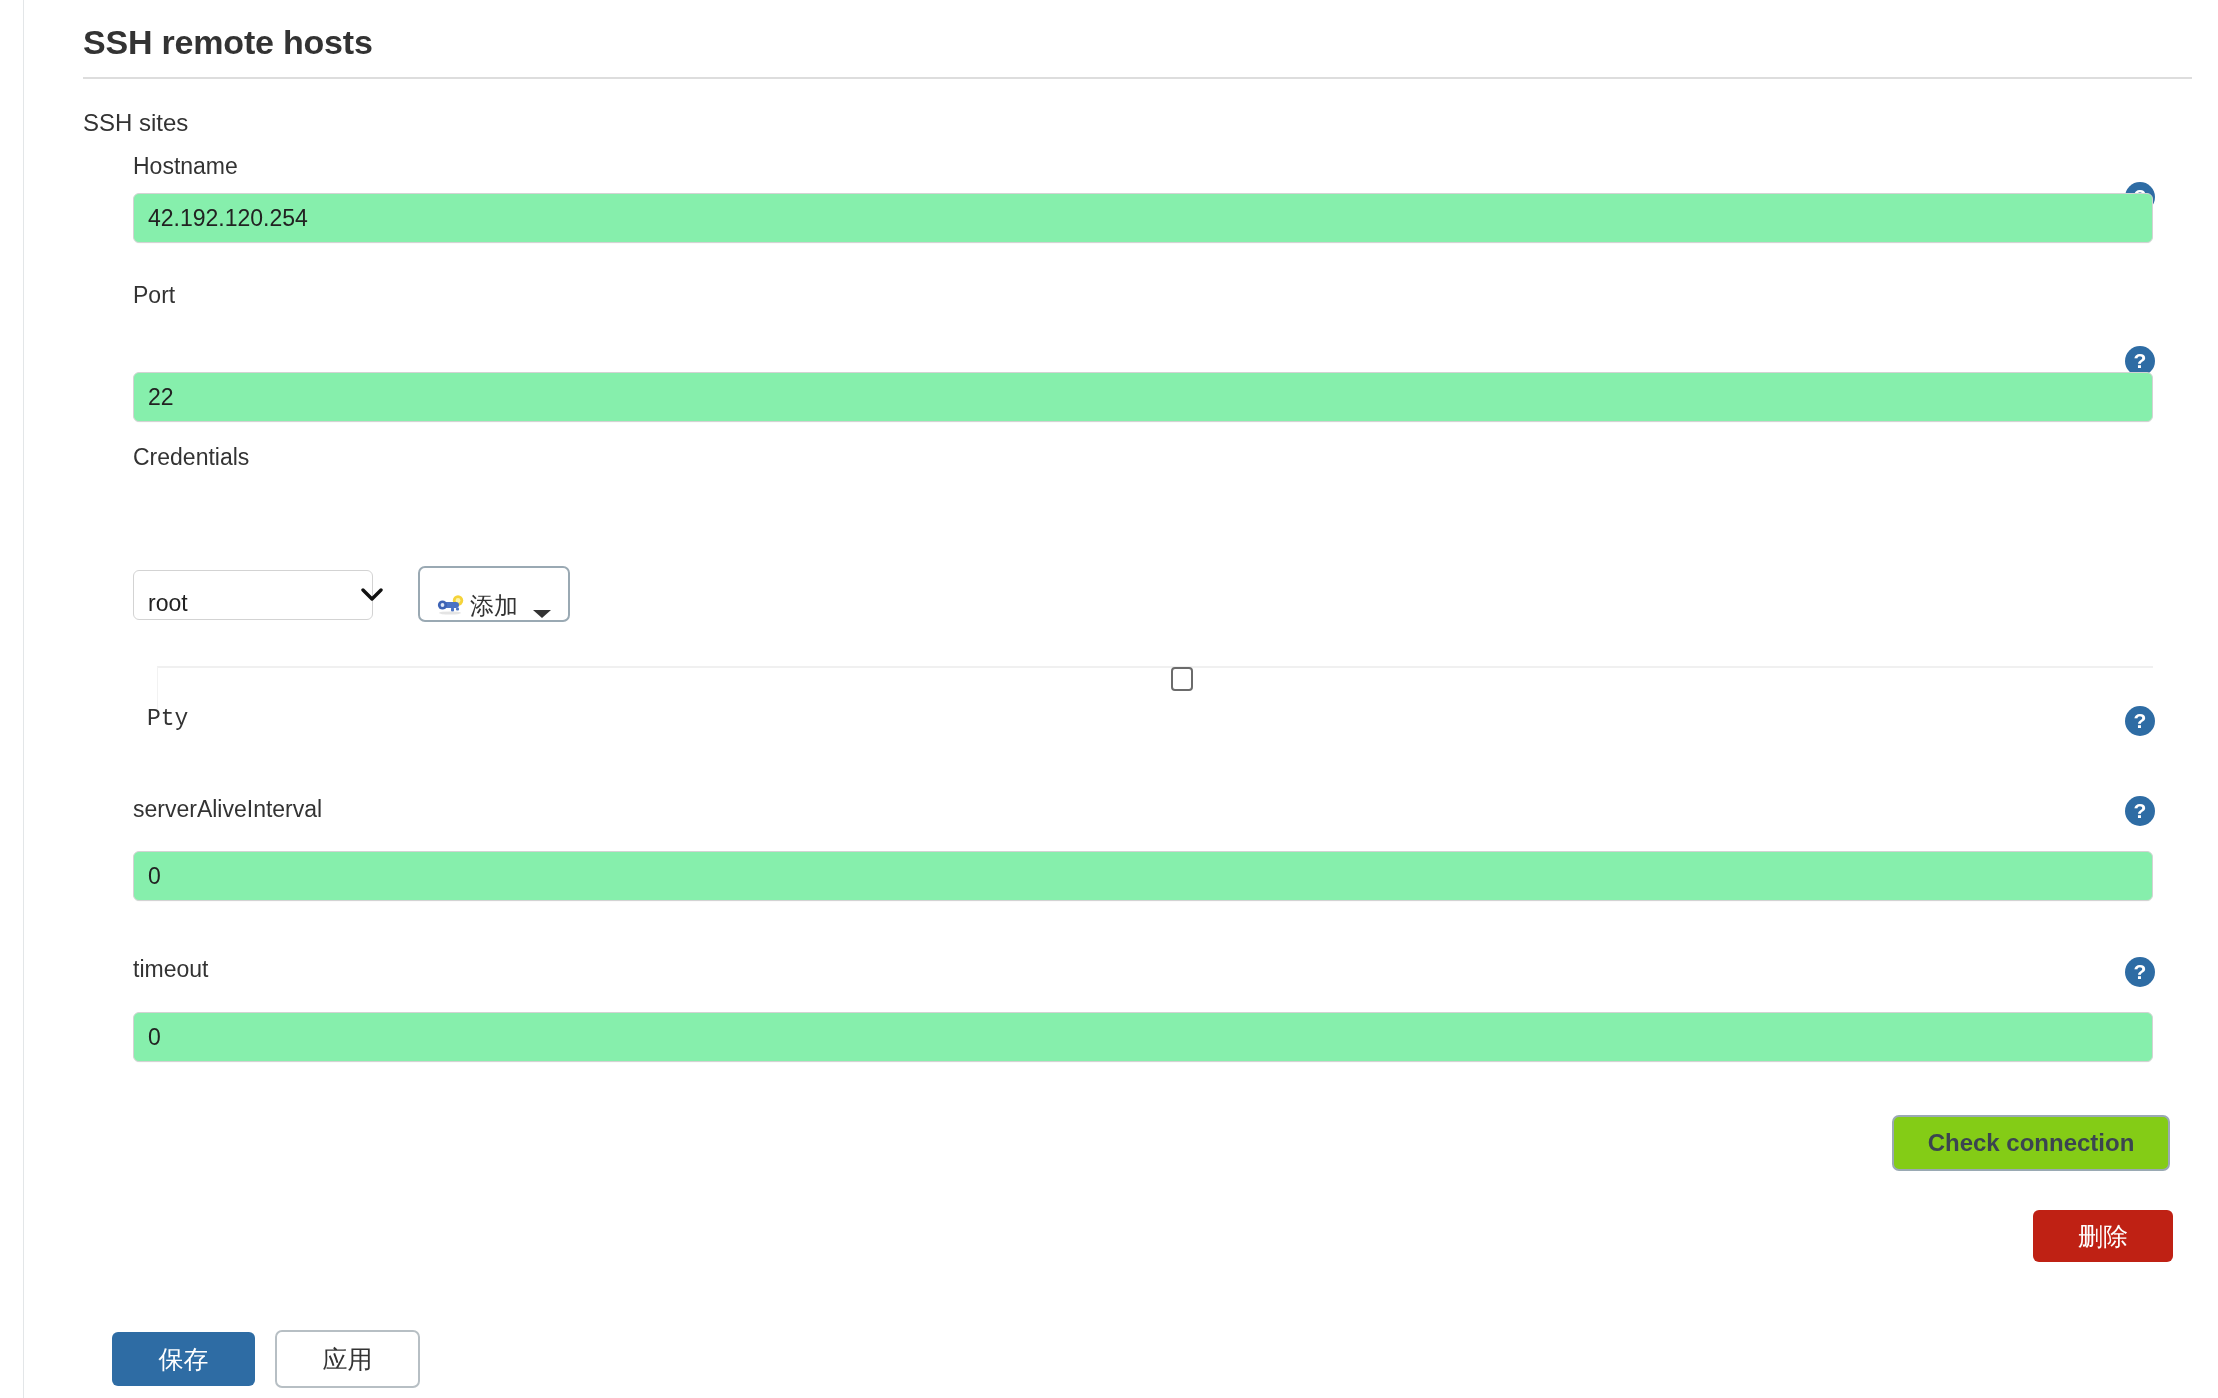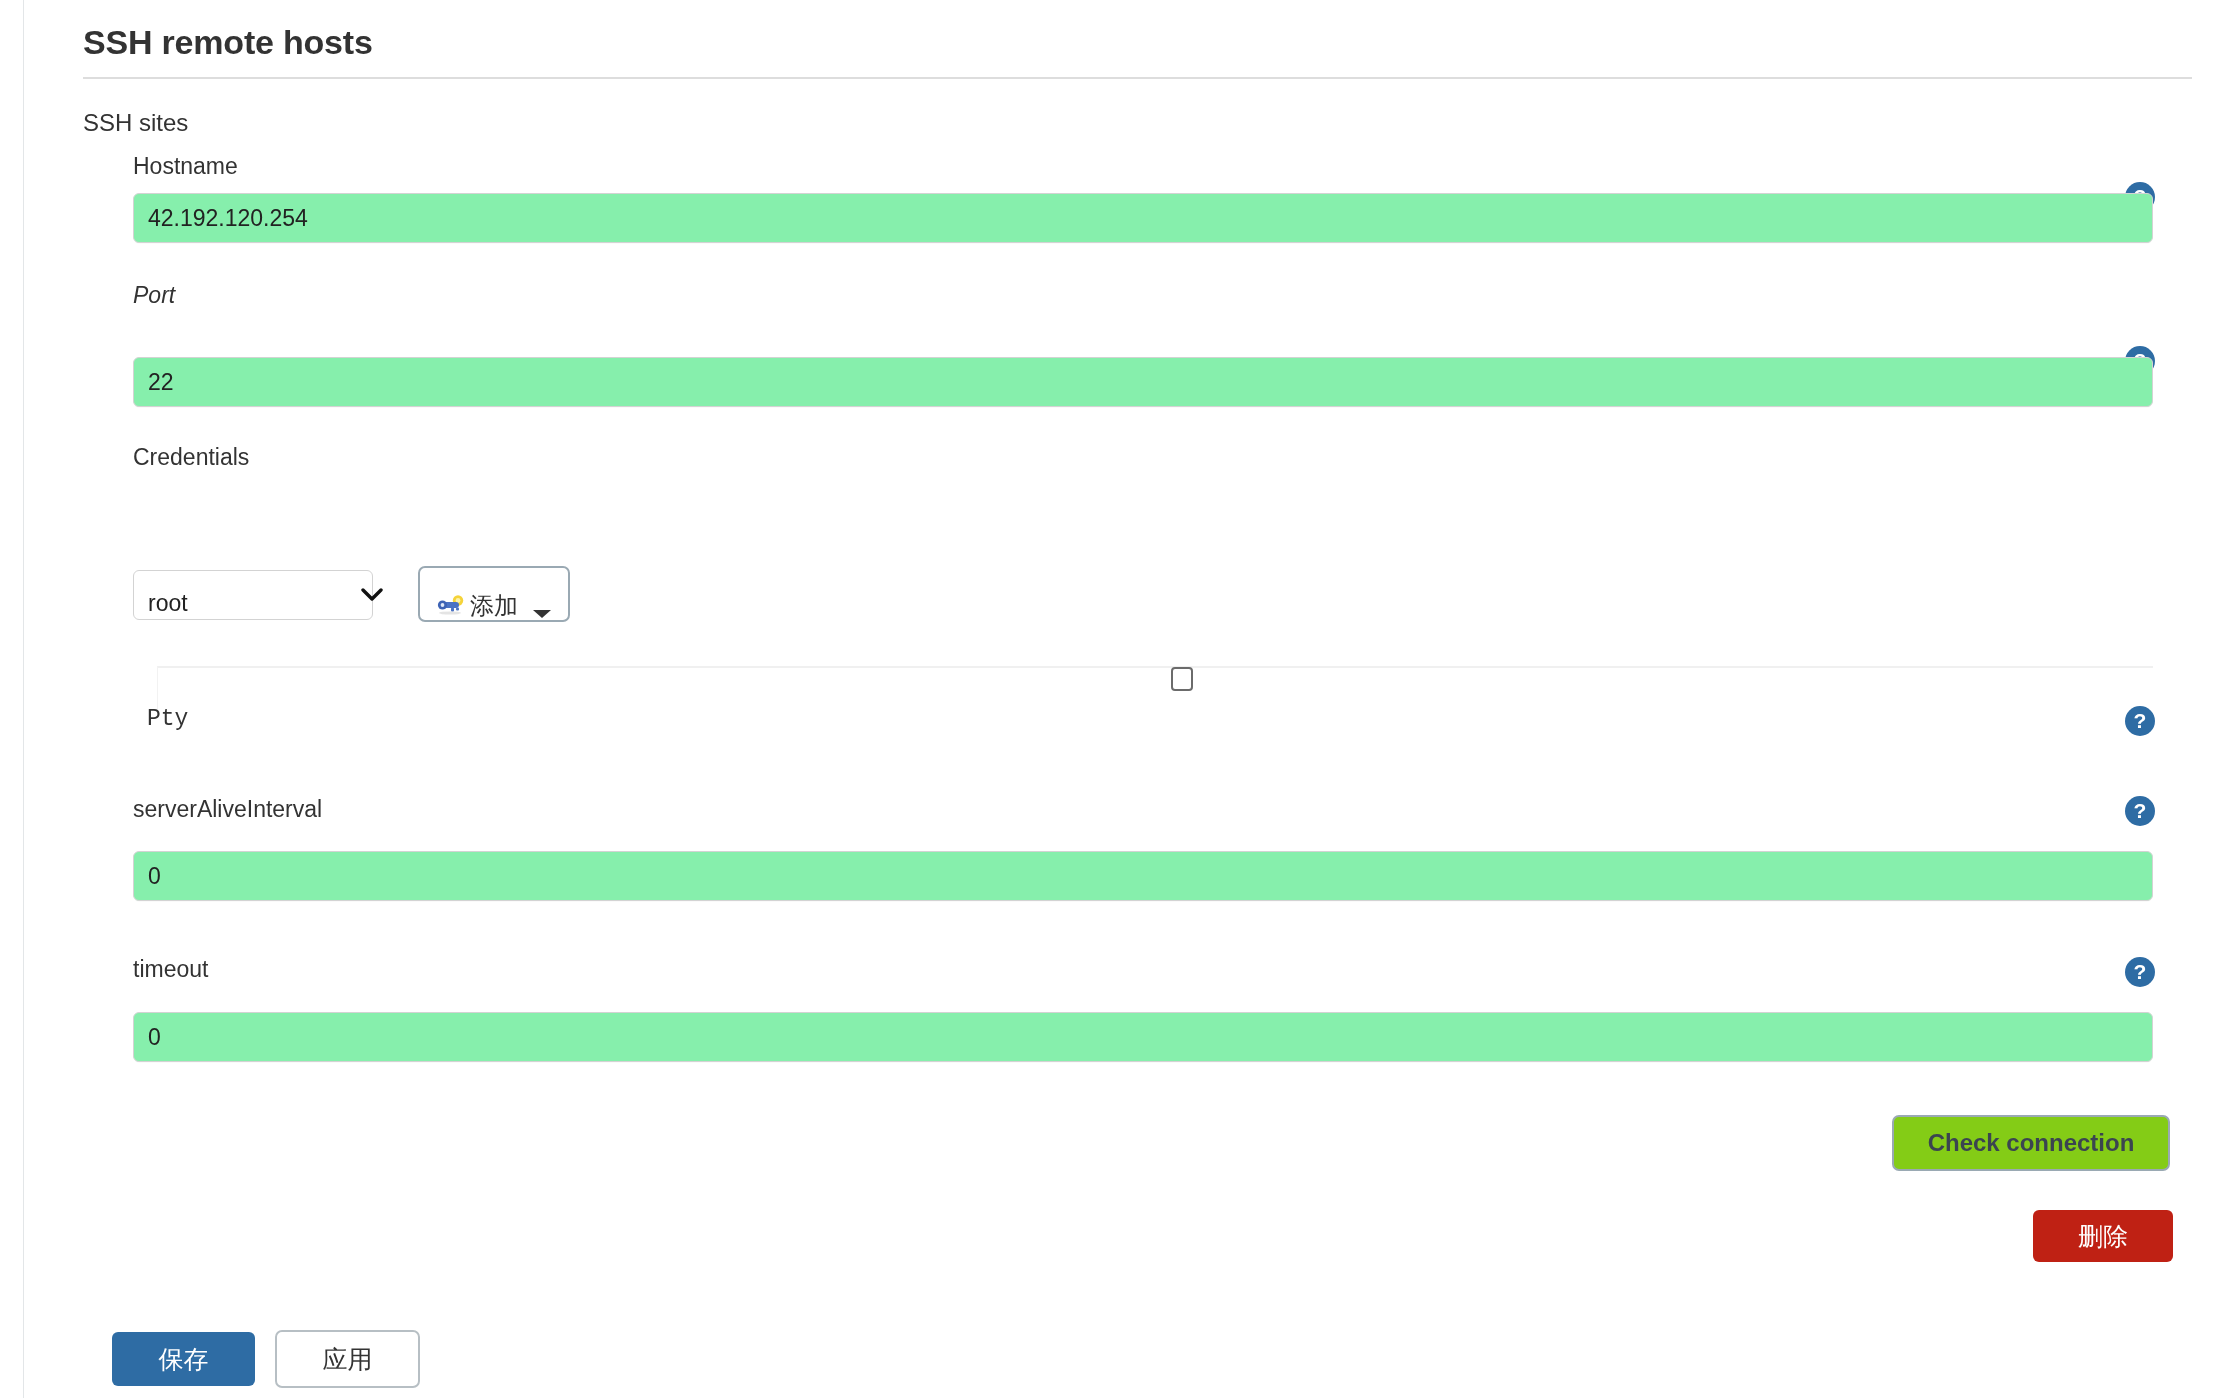--- a/index.html
+++ b/index.html
@@ -265,23 +265,23 @@
 <div class="page">
 
   <div class="page-title">SSH remote hosts</div>
   <div class="title-divider"></div>
   <div class="section-label">SSH sites</div>
 
   <div class="field-label" style="left:109px; top:152px;">Hostname</div>
   <div class="help-icon" style="top:182px;">?</div>
   <input class="text-input" style="top: 193px;" type="text" value="42.192.120.254">
 
-  <div class="field-label" style="left:109px; top:281px;font-style:italic;">Port</div>
+  <div class="field-label" style="left:109px; top:281px;">Port</div>
   <div class="help-icon" style="top:346px;">?</div>
-  <input class="text-input" style="top: 357px;" type="text" value="22">
+  <input class="text-input" style="top: 372px;" type="text" value="22">
 
   <div class="field-label" style="left:109px; top:443px;">Credentials</div>
 
   <select class="cred-select">
     <option>root</option>
   </select>
   <span class="cred-caret">
     <svg width="22" height="14" viewBox="0 0 22 14">
       <path d="M2 2 L11 11 L20 2" stroke="#111111" stroke-width="3.4" fill="none" stroke-linecap="round" stroke-linejoin="round"></path>
     </svg>

